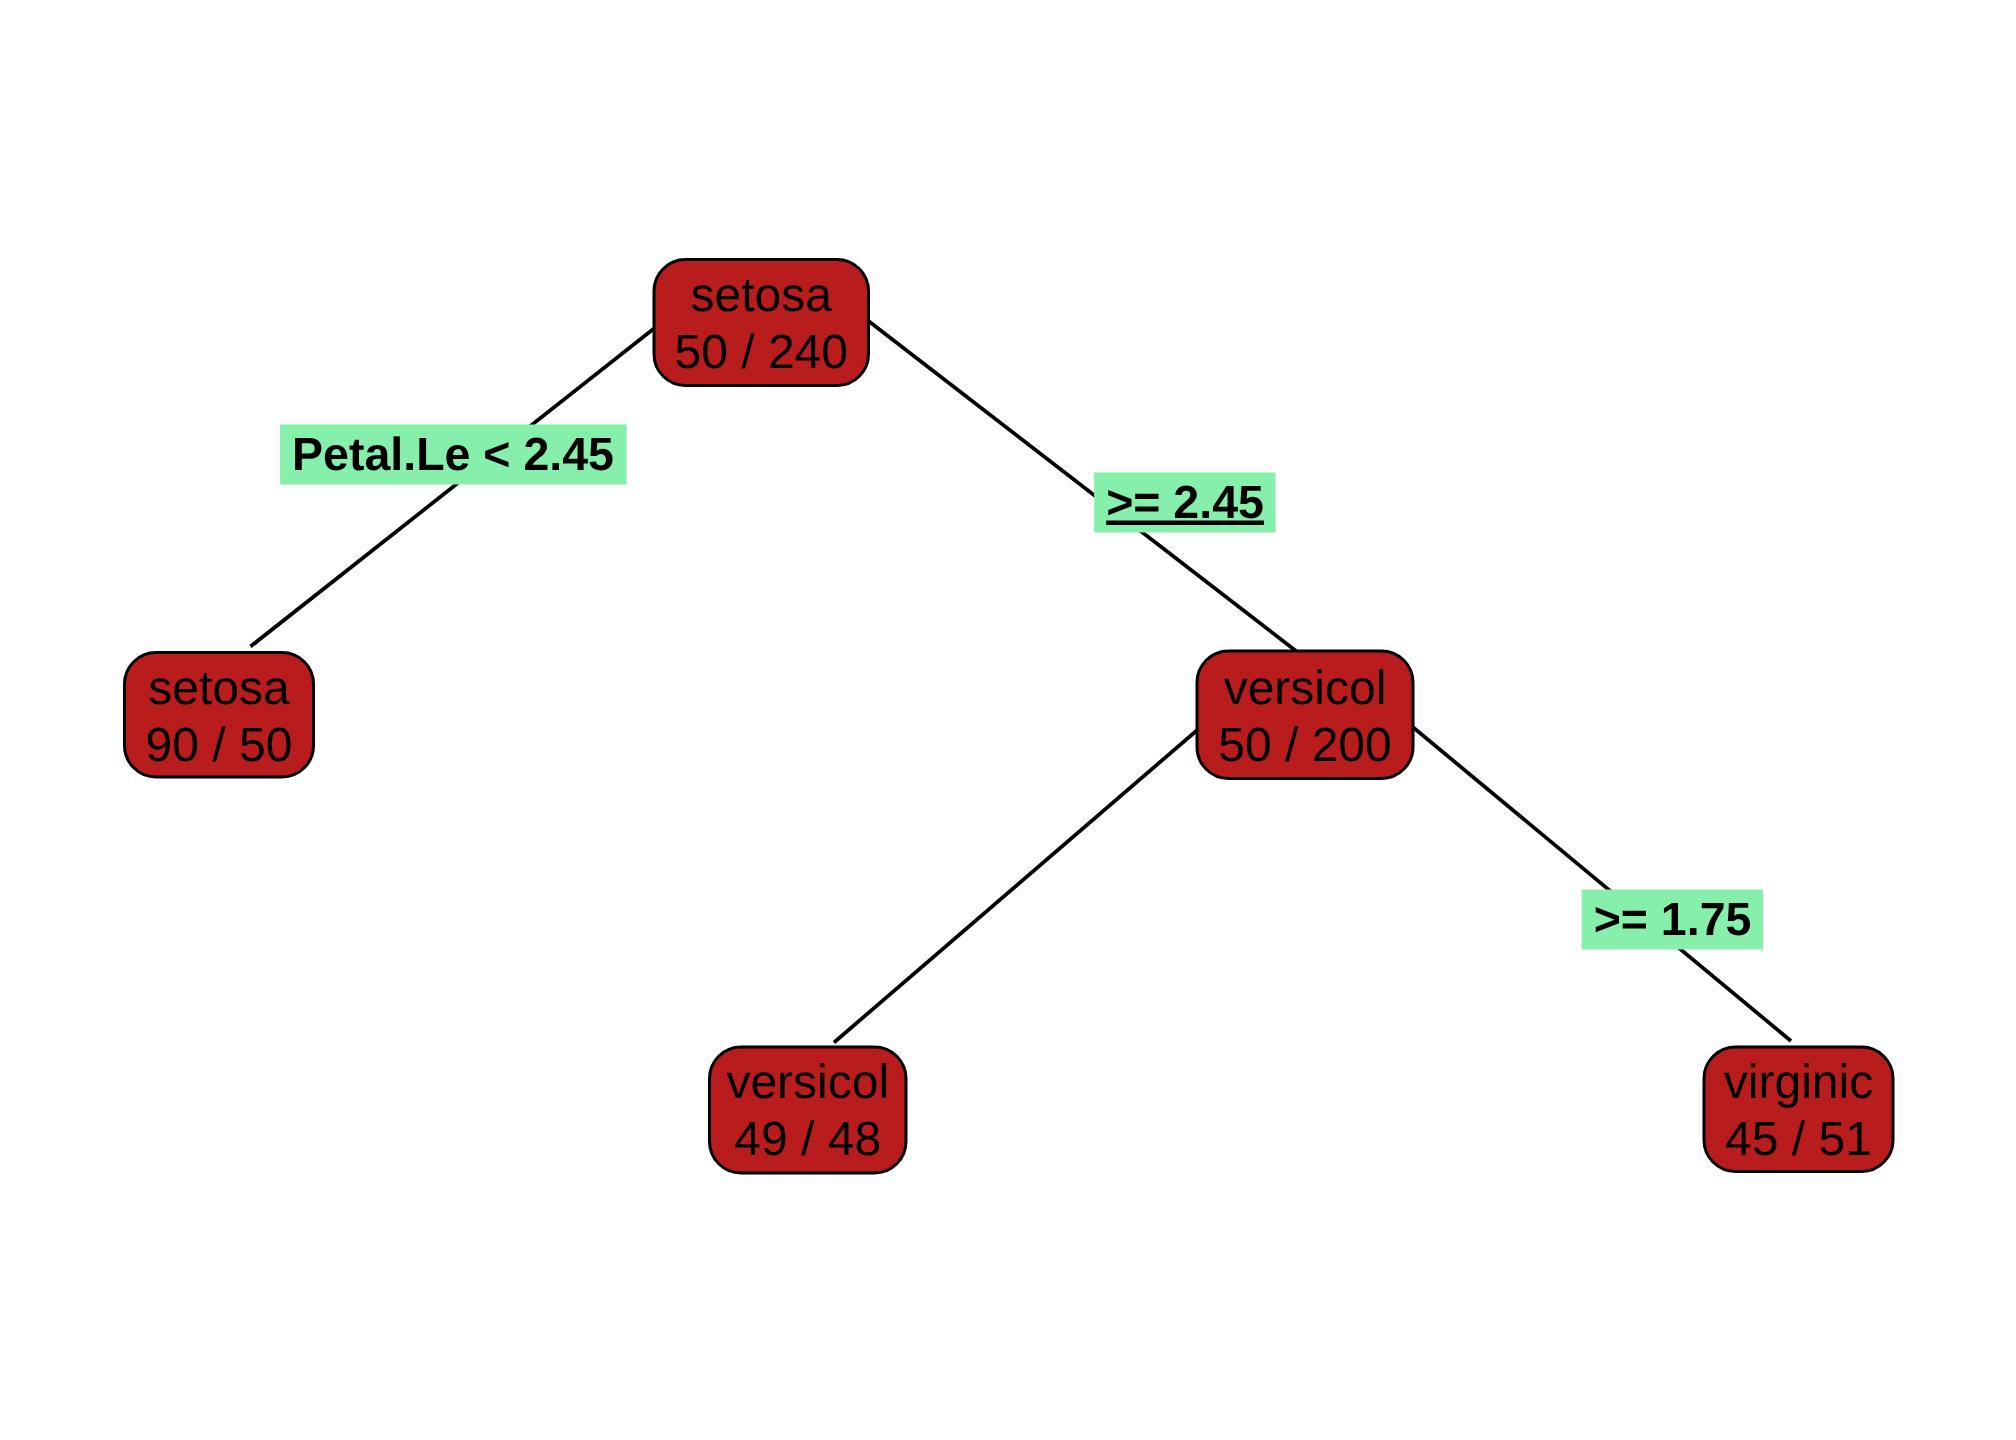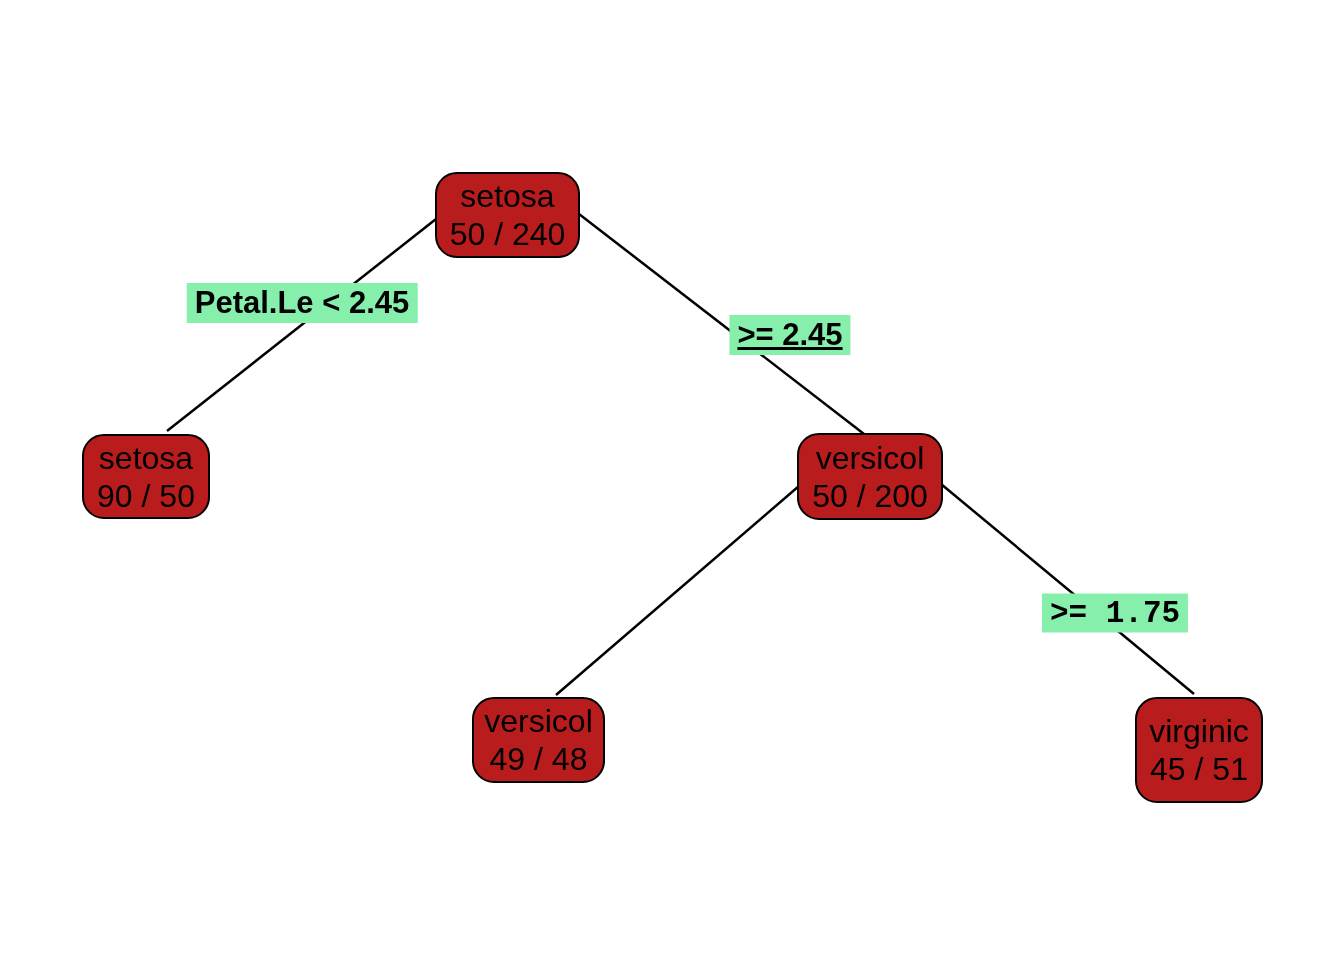--- a/index.html
+++ b/index.html
@@ -39,35 +39,35 @@
     justify-content: center;
     text-align: center;
     font-size: 32px;
     line-height: 38px;
     white-space: nowrap;
   }
   #node-root            { left: 435px; top: 172px; width: 145px; height: 86px; }
   #node-leaf-setosa     { left:  82px; top: 434px; width: 128px; height: 85px; }
   #node-versicolor      { left: 797px; top: 433px; width: 146px; height: 87px; }
   #node-leaf-versicolor { left: 472px; top: 697px; width: 133px; height: 86px; }
-  #node-leaf-virginica  { left:1135px; top: 697px; width: 128px; height: 106px; }
+  #node-leaf-virginica  { left:1135px; top: 697px; width: 128px; height: 85px; }
 
   .edge-label {
     position: absolute;
     transform: translate(-50%, -50%);
     background: #86efac;
     padding: 2px 8px;
     font-size: 31px;
     font-weight: bold;
     white-space: nowrap;
   }
   #edge-label-0 { left:  302px; top: 303px; }
   #edge-label-1 { left:  790px; top: 335px; text-decoration: underline; }
   #edge-label-2 { left:  688px; top: 566px; }
-  #edge-label-3 { left: 1115px; top: 613px; font-family: Liberation Mono, monospace; }
+  #edge-label-3 { left: 1115px; top: 613px; }
 </style>
 </head>
 <body>
 
 <div class="canvas">
 
   <svg class="edges-svg" viewBox="0 0 1344 960" xmlns="http://www.w3.org/2000/svg">
     <line x1="436" y1="219" x2="167" y2="431"></line>
     <line x1="579" y1="214" x2="864" y2="434"></line>
     <line x1="799" y1="486" x2="556" y2="695"></line>

